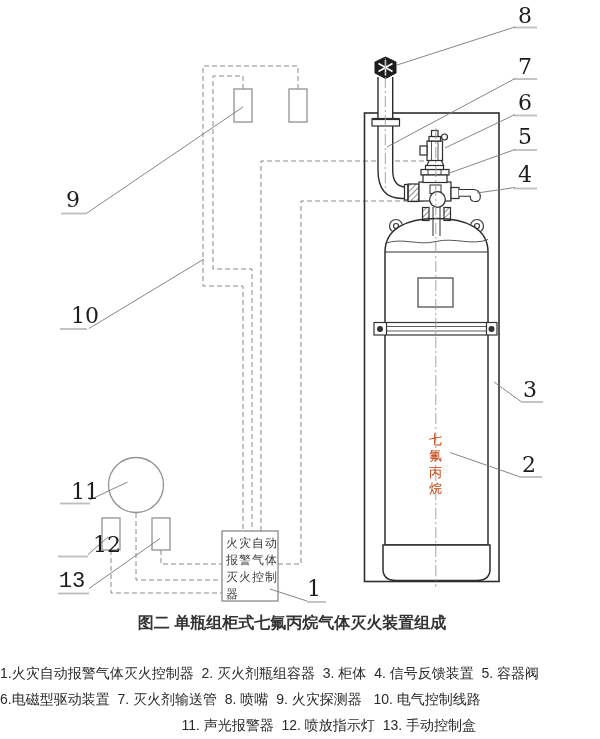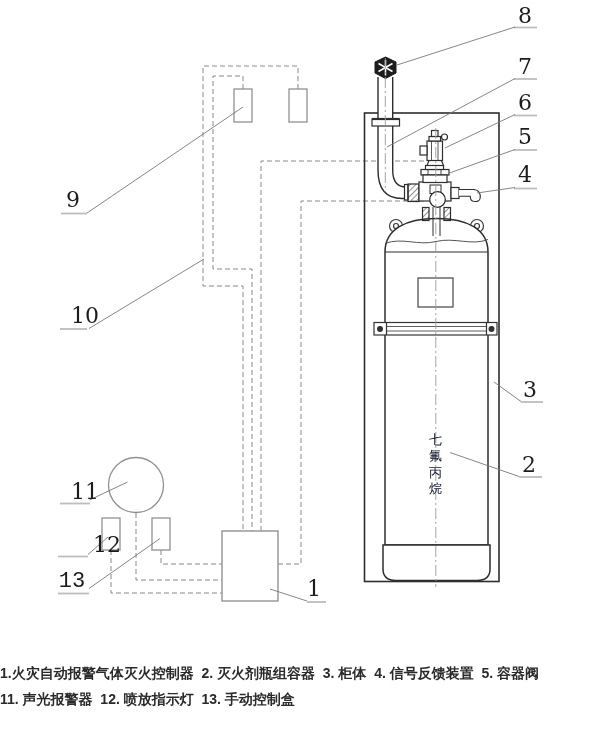--- a/index.html
+++ b/index.html
@@ -12,29 +12,29 @@
     position:absolute;font-family:"DejaVu Serif",serif;font-size:22px;line-height:22px;
     color:#1c1c1c;text-align:center;
   }
   .cnserif{font-family:"DejaVu Serif",serif;}
   #controlbox-text{
     position:absolute;left:226px;top:535px;width:52px;
     font-size:12px;line-height:17px;letter-spacing:1px;color:#3a3a3a;text-align:left;
   }
   #cylinder-text{
     position:absolute;left:428px;top:432px;width:15px;
-    font-size:13px;line-height:16.4px;color:#0f172a;word-break:break-all;text-align:center;
+    font-size:13px;line-height:16.4px;color:#c2410c;word-break:break-all;text-align:center;
   }
   #caption{
     position:absolute;left:0;top:613px;width:584px;text-align:center;
     font-size:16px;font-weight:600;color:#333333;white-space:pre;
   }
   #legend{
-    position:absolute;left:0;top:660px;width:476px;text-align:left;
-    font-size:14px;font-weight:700;color:#2a2a2a;
+    position:absolute;left:0;top:660px;width:476px;text-align:right;
+    font-size:14px;font-weight:400;color:#2a2a2a;
   }
   #legend div{white-space:pre;line-height:26px;}
 </style>
 </head>
 <body>
 
 <div id="stage">
 
 <svg width="600" height="739" viewBox="0 0 600 739">
   <defs>
@@ -176,22 +176,30 @@
 <div class="partnum" style="left:513px;top:164px;width:24px;">4</div>
 <div class="partnum" style="left:518px;top:379px;width:24px;">3</div>
 <div class="partnum" style="left:517px;top:454px;width:24px;">2</div>
 <div class="partnum" style="left:61px;top:189px;width:24px;">9</div>
 <div class="partnum" style="left:70px;top:305px;width:30px;">10</div>
 <div class="partnum" style="left:70px;top:481px;width:30px;">11</div>
 <div class="partnum" style="left:57px;top:534px;width:30px;margin-left:35px;">12</div>
 <div class="partnum" style="left:57px;top:571px;width:30px;font-family:Liberation Mono, monospace;">13</div>
 <div class="partnum" style="left:302px;top:578px;width:24px;">1</div>
 
+<div id="controlbox-text" class="cnserif">
+  <div>火灾自动</div>
+  <div>报警气体</div>
+  <div>灭火控制</div>
+  <div>器</div>
+</div>
 
 <div id="cylinder-text" class="cnserif">七氟丙烷</div>
 
+<div id="caption">图二 单瓶组柜式七氟丙烷气体灭火装置组成</div>
 
 <div id="legend">
   <div>1.火灾自动报警气体灭火控制器  2. 灭火剂瓶组容器  3. 柜体  4. 信号反馈装置  5. 容器阀</div>
+  <div>6.电磁型驱动装置  7. 灭火剂输送管  8. 喷嘴  9. 火灾探测器   10. 电气控制线路</div>
   <div>11. 声光报警器  12. 喷放指示灯  13. 手动控制盒</div>
 </div>
 
 </div>
 
 </body></html>

